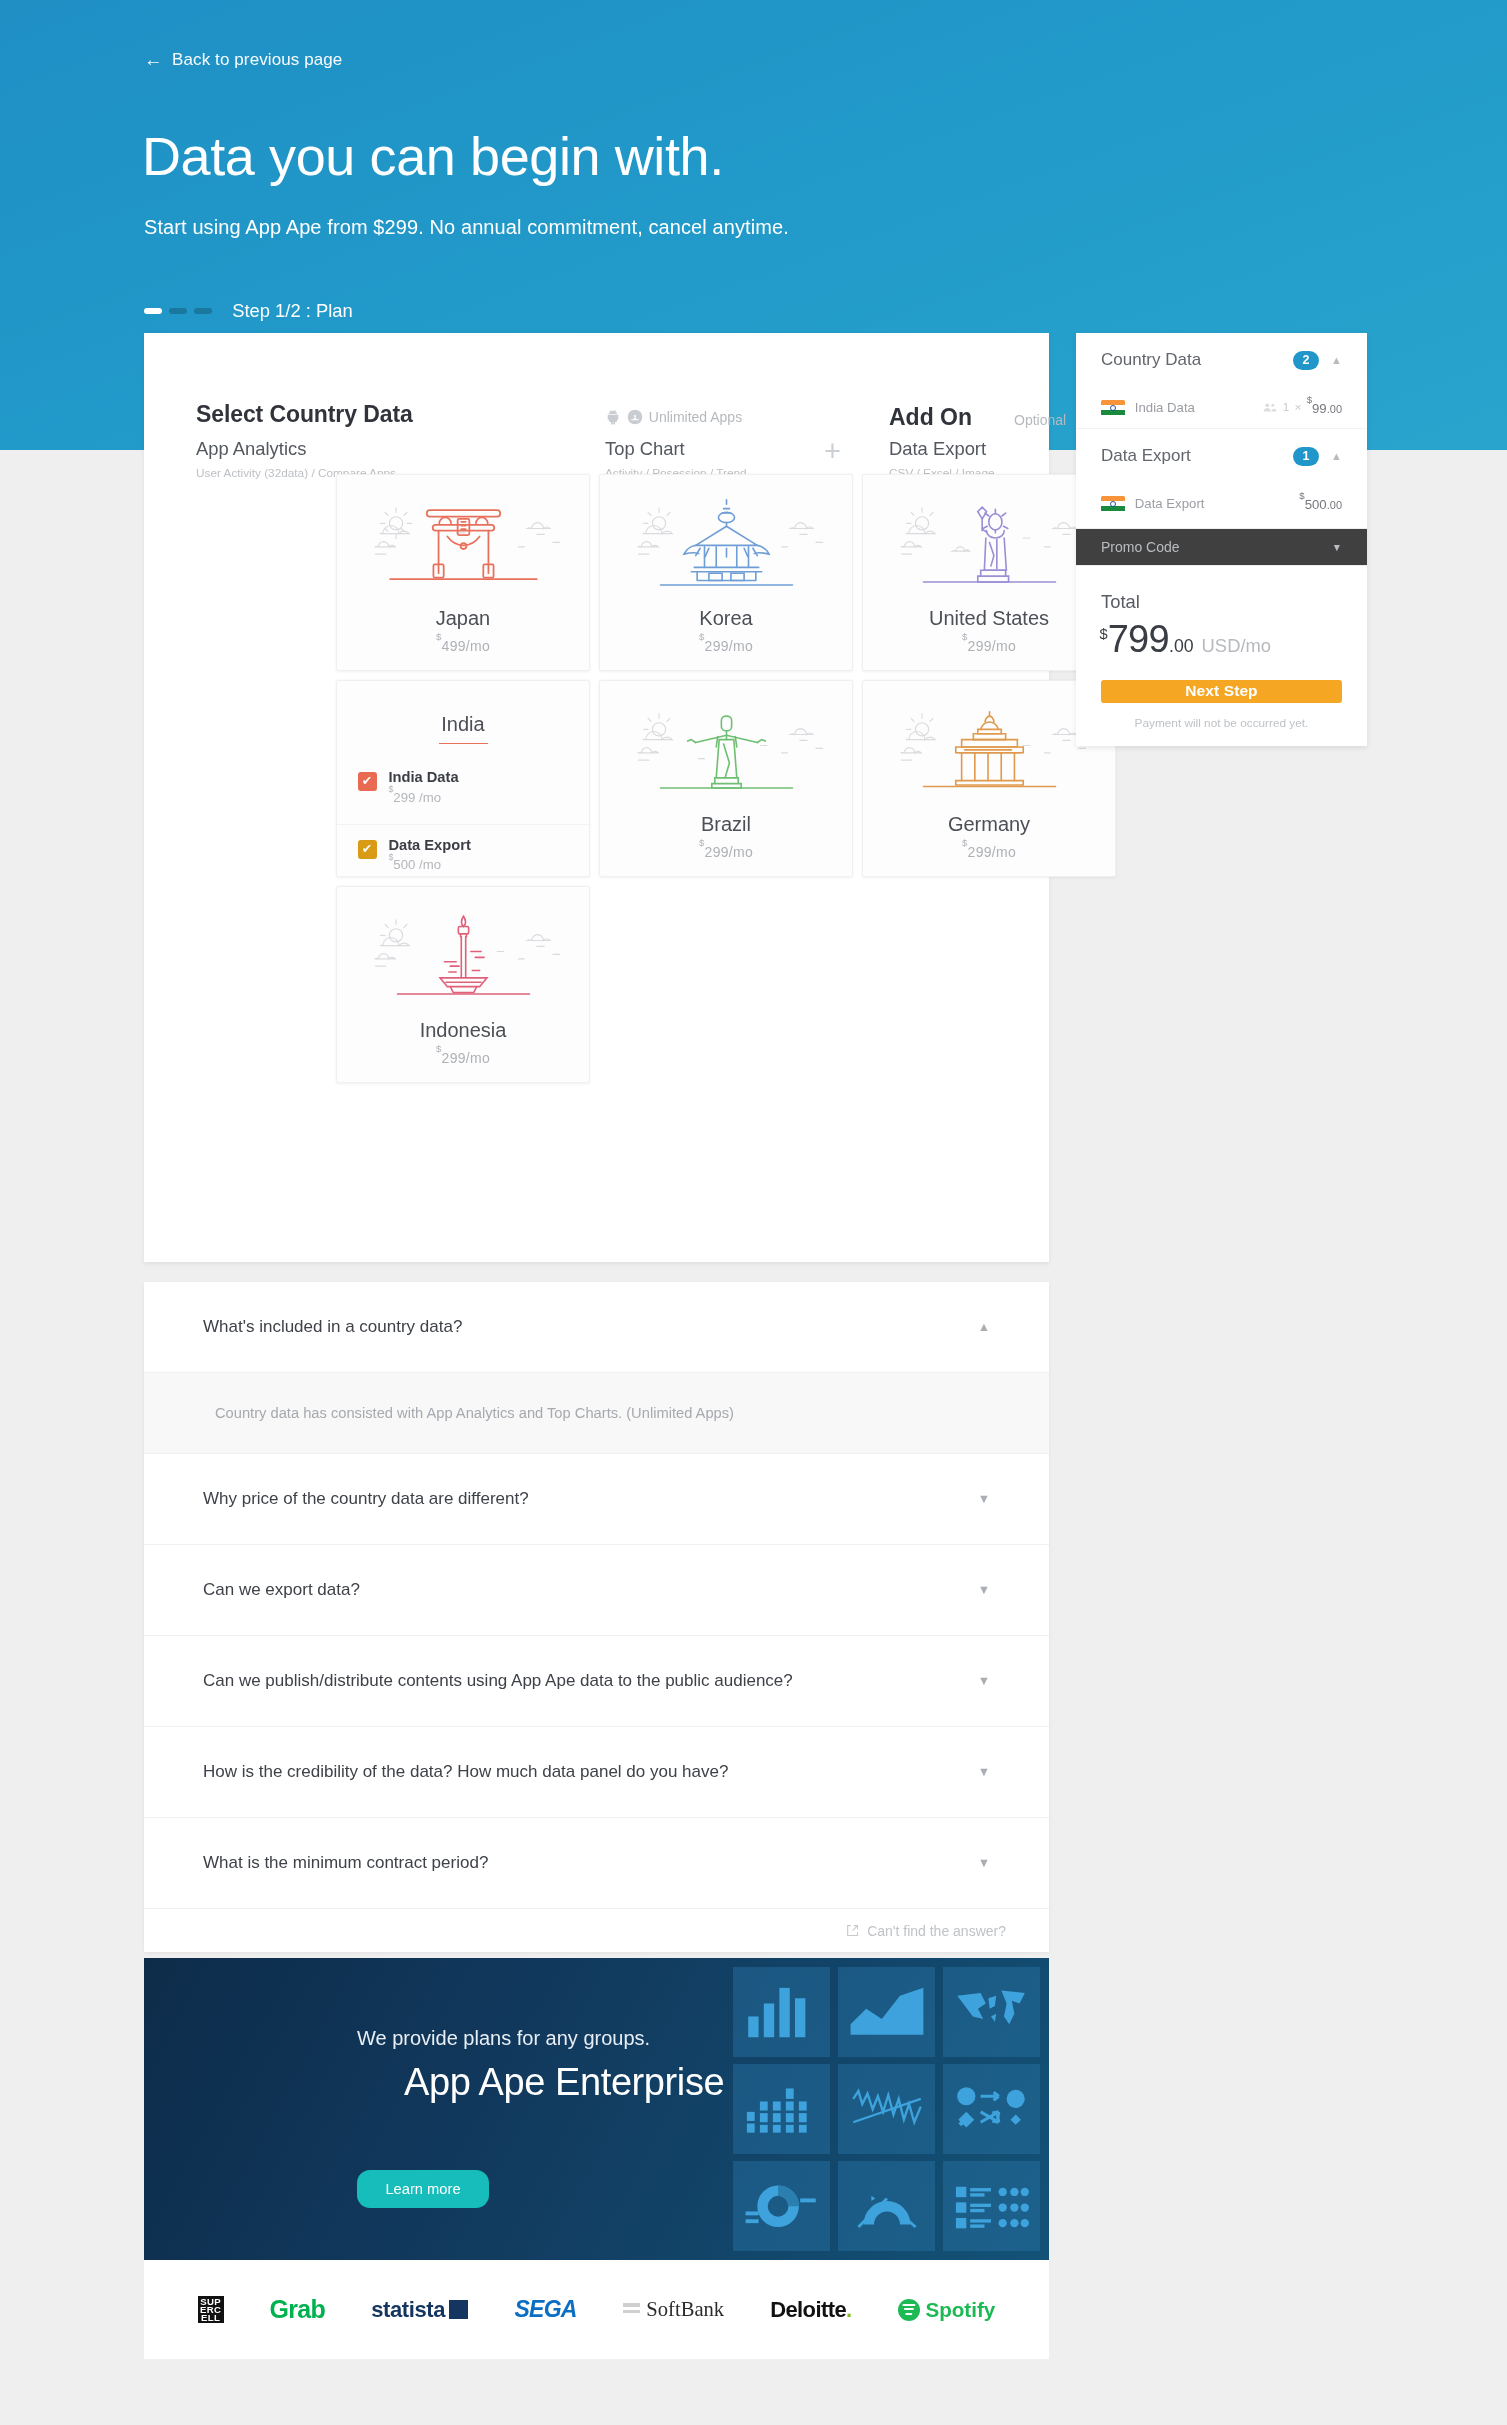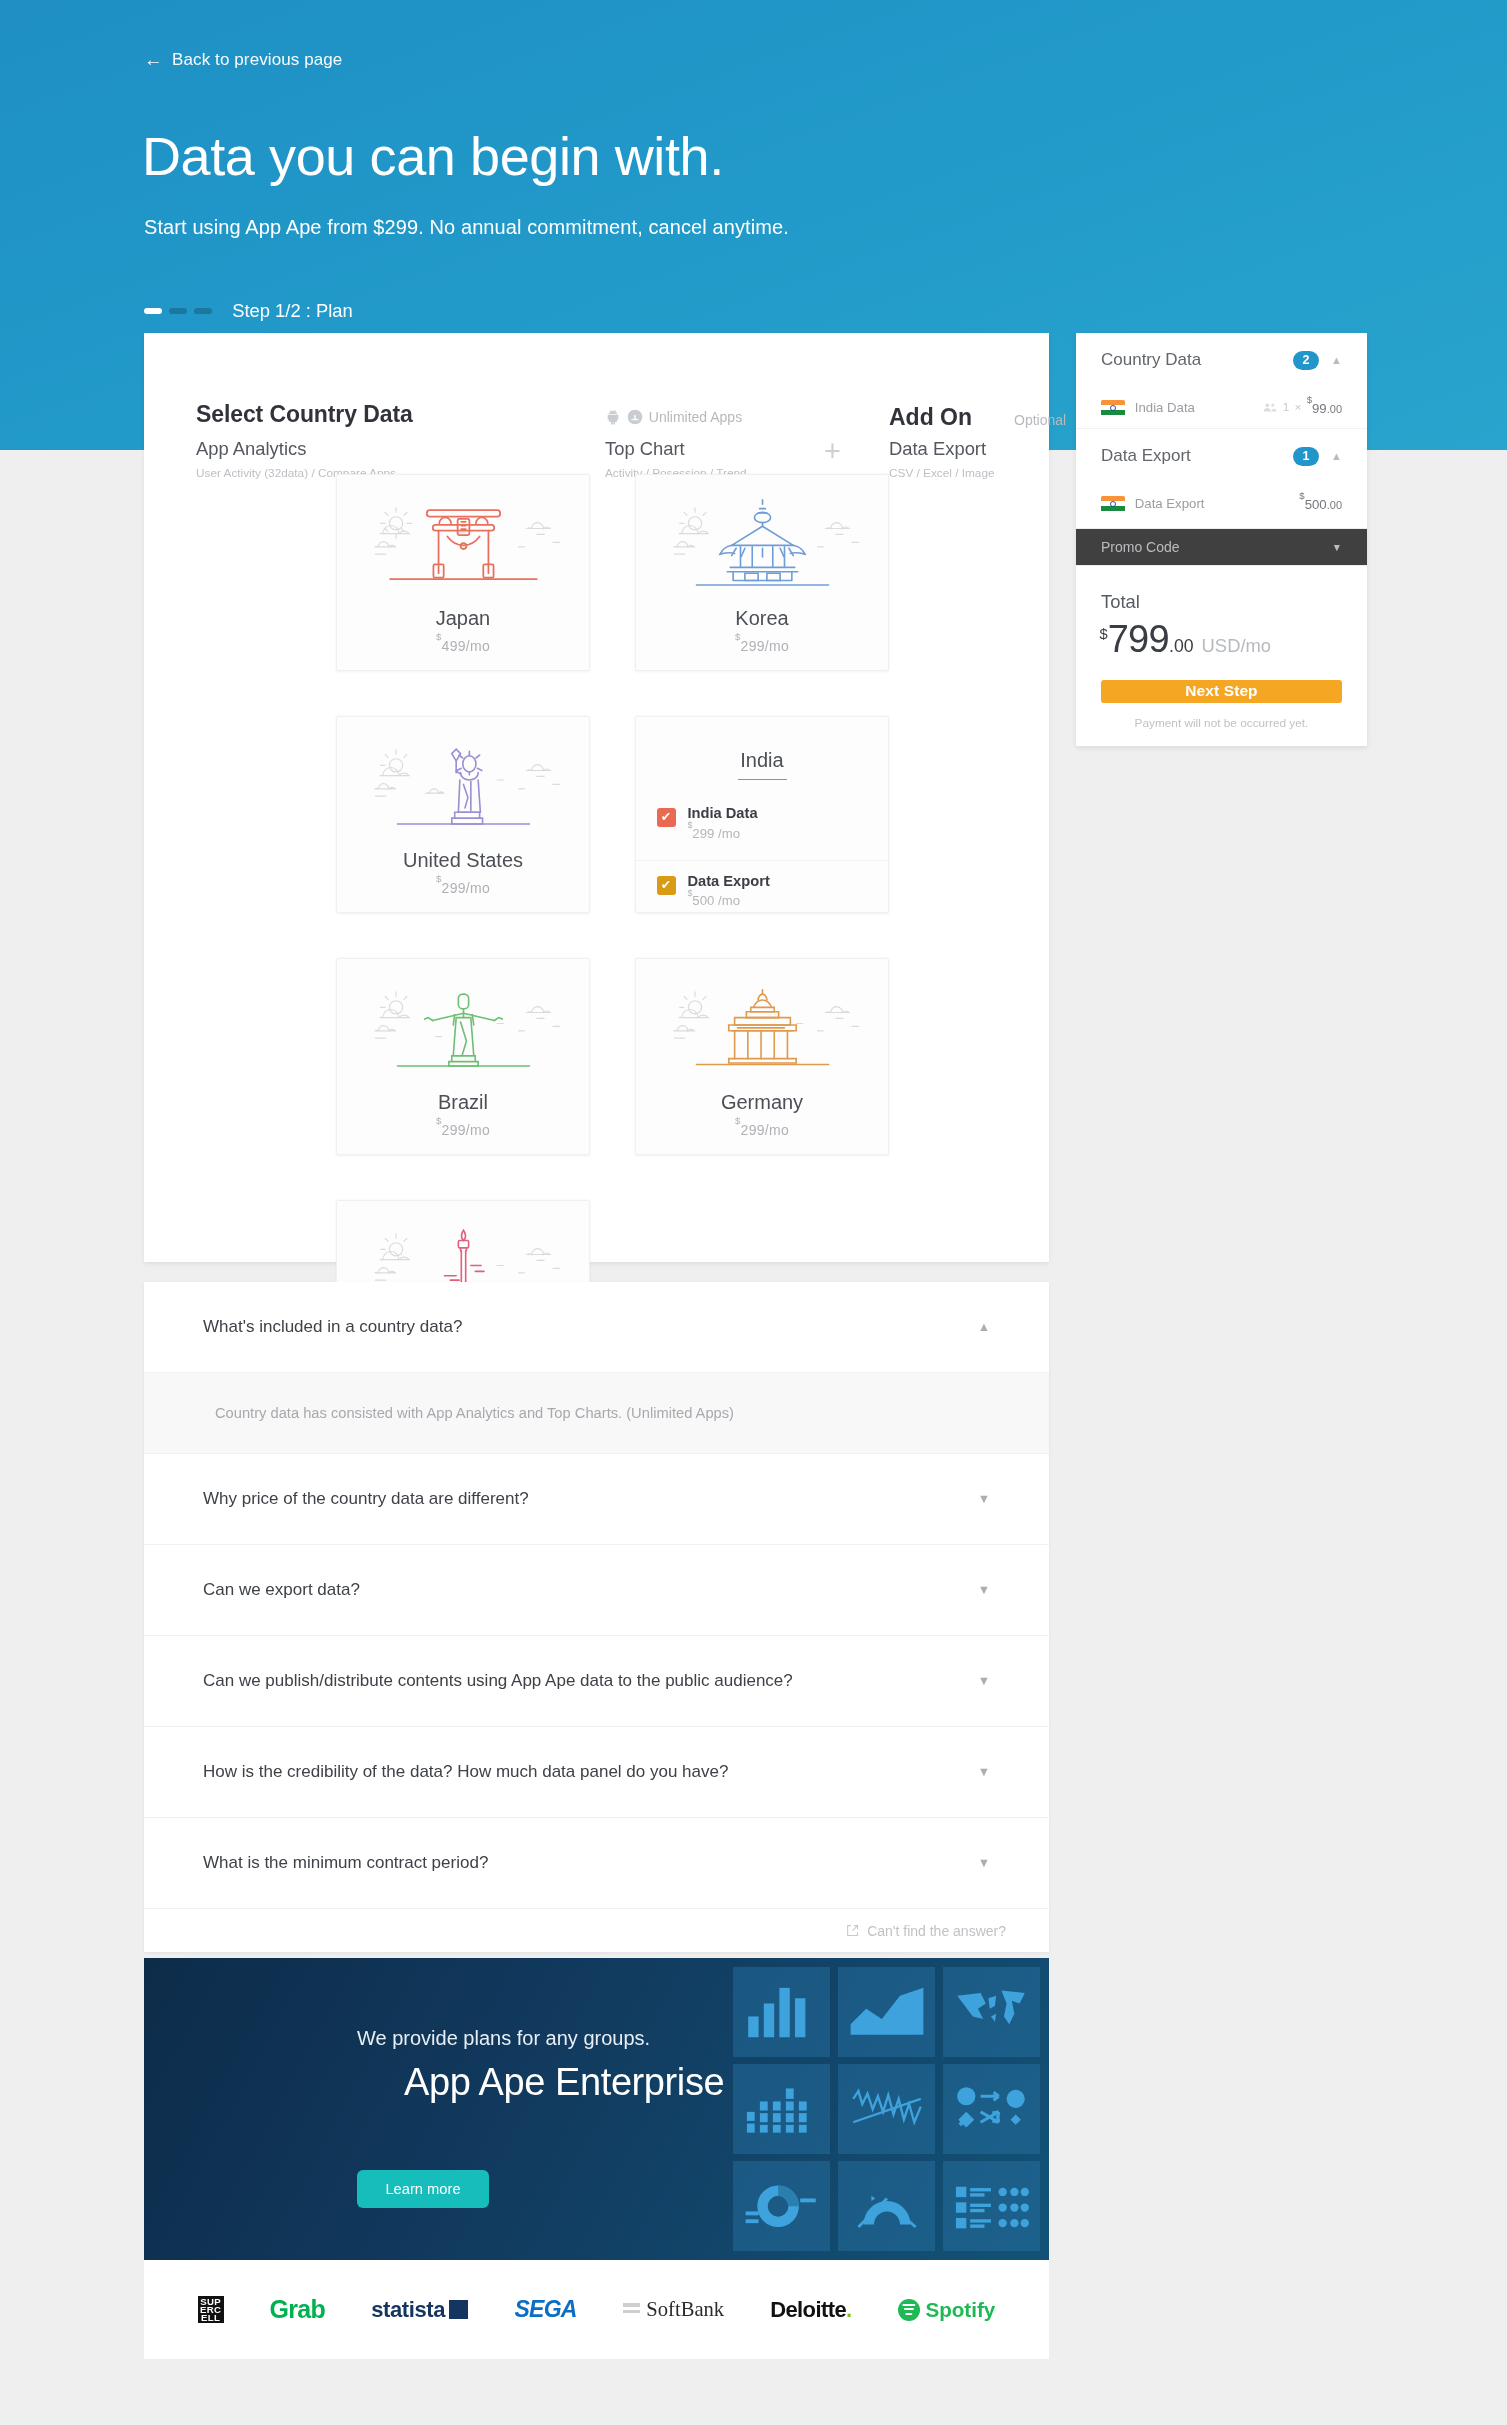--- a/index.html
+++ b/index.html
@@ -72,21 +72,21 @@
   .feat .f-name { font-size: 18.4px; color: #53575e; font-weight: 400; }
   .feat .f-desc { font-size: 11.8px; color: #bcbfc4; margin-top: 5.9px; }
   .f1 { left: 52px; top: 105px; }
   .f2 { left: 461px; top: 105px; }
   .f3 { left: 745px; top: 105px; }
 
   
   .grid {
     position: absolute; left: 192px; top: 141px;
     width: 824px;
-    display: flex; flex-wrap: wrap; gap: 45px;
+    display: flex; flex-wrap: wrap; gap: 9px;
   }
   .ccard {
     width: 254px; height: 197px; background: #fdfdfd;
     border: 0.7px solid #f0f0f0; border-radius: 2.2px;
     box-shadow: 0 0.7px 2.9px rgba(0,0,0,.06);
     display: flex; flex-direction: column; align-items: center;
     padding-top: 19px; position: relative;
   }
   .ccard .illus { width: 221px; height: 110px; }
   .ccard .cname { font-size: 20px; color: #4c5056; font-weight: 400; margin-top: 2.9px; }
@@ -197,21 +197,21 @@
   
   .ent {
     position: absolute; left: 144px; top: 1958px; width: 905px; height: 302px;
     background: linear-gradient(118deg, #0d2c4a 0%, #11395d 40%, #135277 100%);
     overflow: hidden;
   }
   .ent-sub { position: absolute; left: 213px; top: 69px; color: #e8eef4; font-size: 20px; font-weight: 300; }
   .ent-title { position: absolute; left: 212px; top: 103px; color: #ffffff; font-size: 38px; font-weight: 300; letter-spacing: -0.4px; margin-left: 48px; }
   .ent-btn {
     position: absolute; left: 213px; top: 212px; width: 132px; height: 38px;
-    background: #16bdbb; border-radius: 6px; color: #ffffff; font-size: 14.7px;
+    background: #16bdbb; border-radius: 13px; color: #ffffff; font-size: 14.7px;
     display: flex; align-items: center; justify-content: center;
   }
   .tilegrid {
     position: absolute; right: 0px; top: 0px; width: 316px; height: 302px;
     display: grid; grid-template-columns: repeat(3, 1fr); grid-template-rows: repeat(3, 1fr);
     gap: 7.4px; padding: 8.8px 8.8px 8.8px 0;
   }
   .tile { background: rgba(40,120,170,.42); display:flex; align-items:center; justify-content:center; }
   .tile svg { width: 80%; height: 74%; }
 

